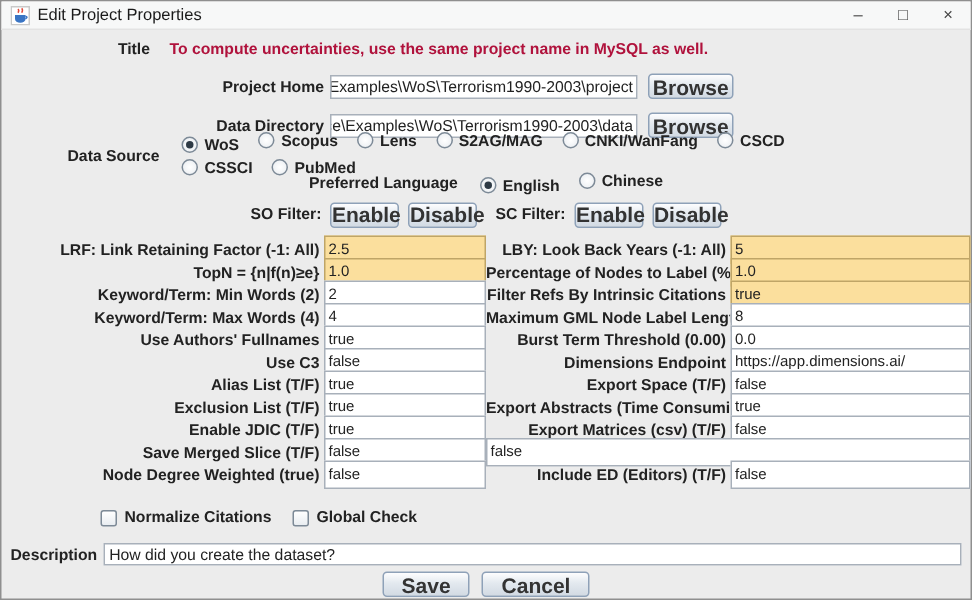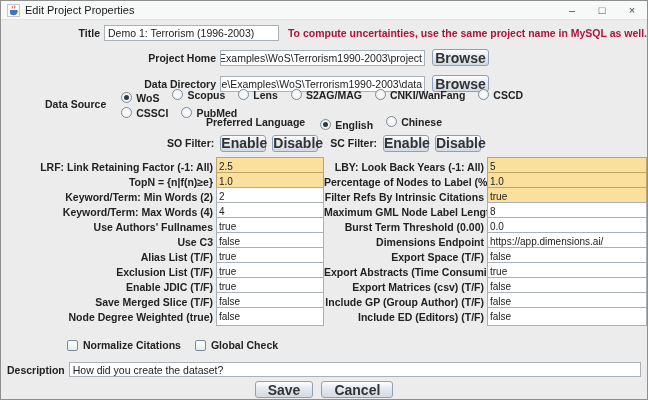--- a/index.html
+++ b/index.html
@@ -112,21 +112,20 @@
     <span class="wtitle">Edit Project Properties</span>
     <span class="wbtn">–</span>
     <span class="wbtn">□</span>
     <span class="wbtn">×</span>
   </div>
 
   <div class="content">
 
     <div class="title-row">
       <span class="blabel tlabel">Title</span>
-      <input class="jfield" type="text" value="Demo 1: Terrorism (1996-2003)" style="">
       <span class="warning">To compute uncertainties, use the same project name in MySQL as well.</span>
     </div>
 
     <div class="path-row" style="margin-top:8px;">
       <span class="blabel plabel">Project Home</span>
       <div class="pathbox">
         <span>erch\.citespace\Examples\WoS\Terrorism1990-2003\project</span>
       </div>
       <button class="jbtn">Browse</button>
     </div>
@@ -276,21 +275,20 @@
           </div>
           <div class="frow">
             <span class="flabel">Export Abstracts (Time Consuming) (T/F)</span>
             <input type="text" class="fvalue" value="true" style="">
           </div>
           <div class="frow">
             <span class="flabel">Export Matrices (csv) (T/F)</span>
             <input type="text" class="fvalue" value="false" style="">
           </div>
           <div class="frow">
-            <span class="flabel">Include GP (Group Author) (T/F)</span>
             <input type="text" class="fvalue" value="false" style="">
           </div>
           <div class="frow">
             <span class="flabel">Include ED (Editors) (T/F)</span>
             <input type="text" class="fvalue" value="false" style="">
           </div>
         </div>
     </div>
 
     <div class="desc-row">

